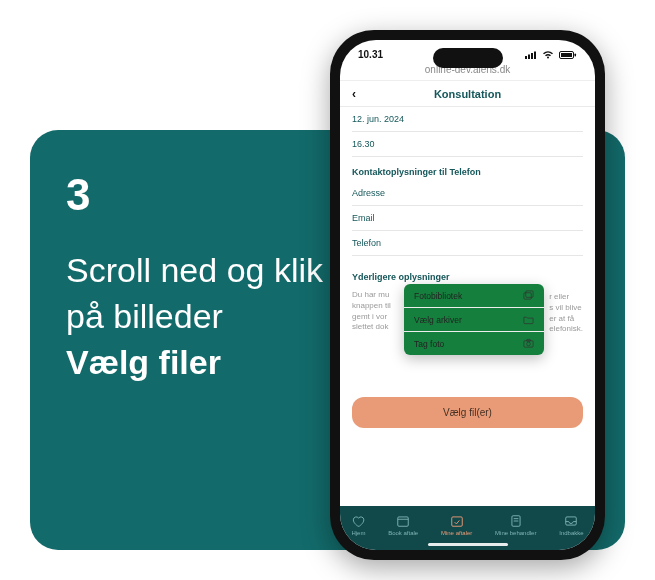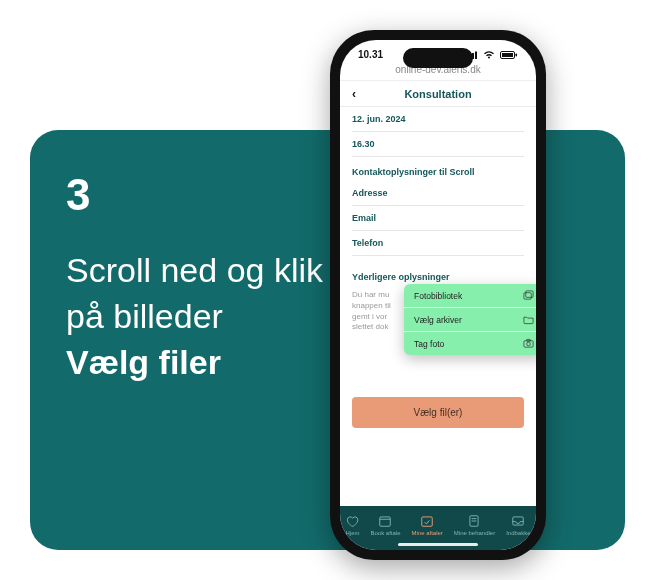--- a/index.html
+++ b/index.html
@@ -31,21 +31,21 @@
       line-height: 1.35;
       font-weight: 300;
     }
     .instruction .bold { font-weight: 700; }
 
     
     .phone {
       position: absolute;
       left: 330px;
       top: 30px;
-      width: 216px;
+      width: 275px;
       height: 530px;
       background: #111;
       border-radius: 44px;
       padding: 10px;
       box-shadow: 0 8px 28px rgba(0,0,0,.35);
     }
     .phone-screen {
       width: 100%;
       height: 100%;
       background: #fff;
@@ -108,21 +108,21 @@
       flex: 1;
       overflow: hidden;
       padding: 0 12px;
       font-size: 9px;
       color: #15575a;
     }
     .row {
       padding: 7px 0;
       border-bottom: 1px solid #e6e6e6;
       color: #15575a;
-      font-weight: 700;
+      font-weight: 400;
     }
     .section-title {
       padding: 10px 0 4px;
       font-weight: 700;
       color: #15575a;
     }
     .section-title.mt { margin-top: 6px; }
     .body-text {
       color: #9a9a9a;
       font-size: 8px;
@@ -131,21 +131,21 @@
     }
 
     .popover-wrap {
       position: relative;
     }
     .popover {
       position: absolute;
       top: -2px;
       left: 52px;
       width: 140px;
-      background: #86efac;
+      background: #15803d;
       border-radius: 6px;
       box-shadow: 0 4px 14px rgba(0,0,0,.25);
       z-index: 3;
       overflow: hidden;
     }
     .popover-item {
       display: flex;
       justify-content: space-between;
       align-items: center;
       padding: 6px 10px;
@@ -156,21 +156,21 @@
     .popover-item:last-child { border-bottom: none; }
 
     .cta {
       margin: 58px 0 8px;
       background: #e99b77;
       color: #432f23;
       text-align: center;
       font-size: 10px;
       font-weight: 500;
       padding: 10px 0;
-      border-radius: 4px;
+      border-radius: 12px;
     }
 
     .tabbar {
       height: 44px;
       background: #11484a;
       display: flex;
       justify-content: space-around;
       align-items: center;
       padding-bottom: 6px;
     }
@@ -237,21 +237,21 @@
 
     <div class="app-header">
       <span class="back">‹</span>
       <span>Konsultation</span>
     </div>
 
     <div class="content">
       <div class="row">12. jun. 2024</div>
       <div class="row">16.30</div>
 
-      <div class="section-title">Kontaktoplysninger til Scroll</div>
+      <div class="section-title">Kontaktoplysninger til Telefon</div>
       <div class="row">Adresse</div>
       <div class="row">Email</div>
       <div class="row">Telefon</div>
 
       <div class="section-title mt">Yderligere oplysninger</div>
 
       <div class="popover-wrap">
         <div class="body-text">
           <span>Du har mu</span><br>
           <span>knappen til</span><br>

